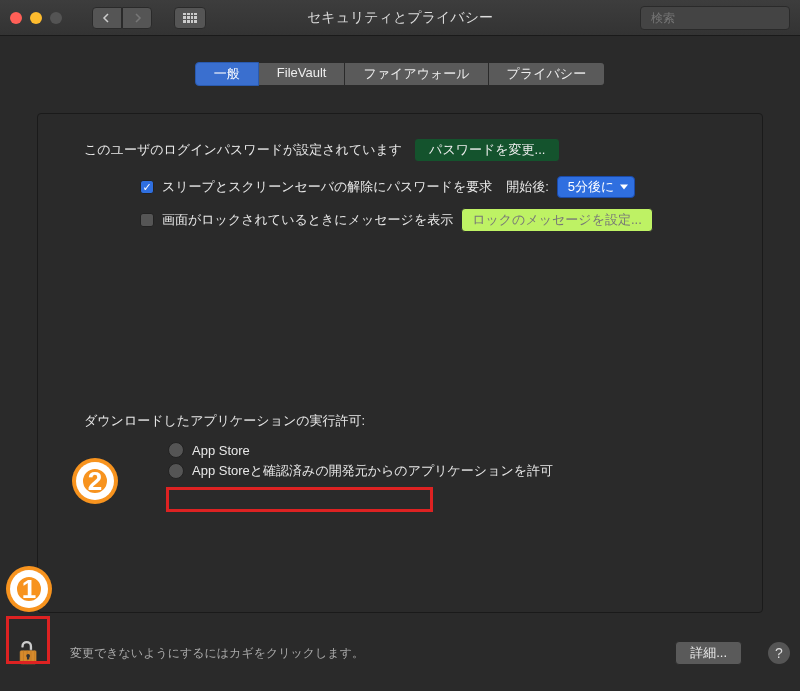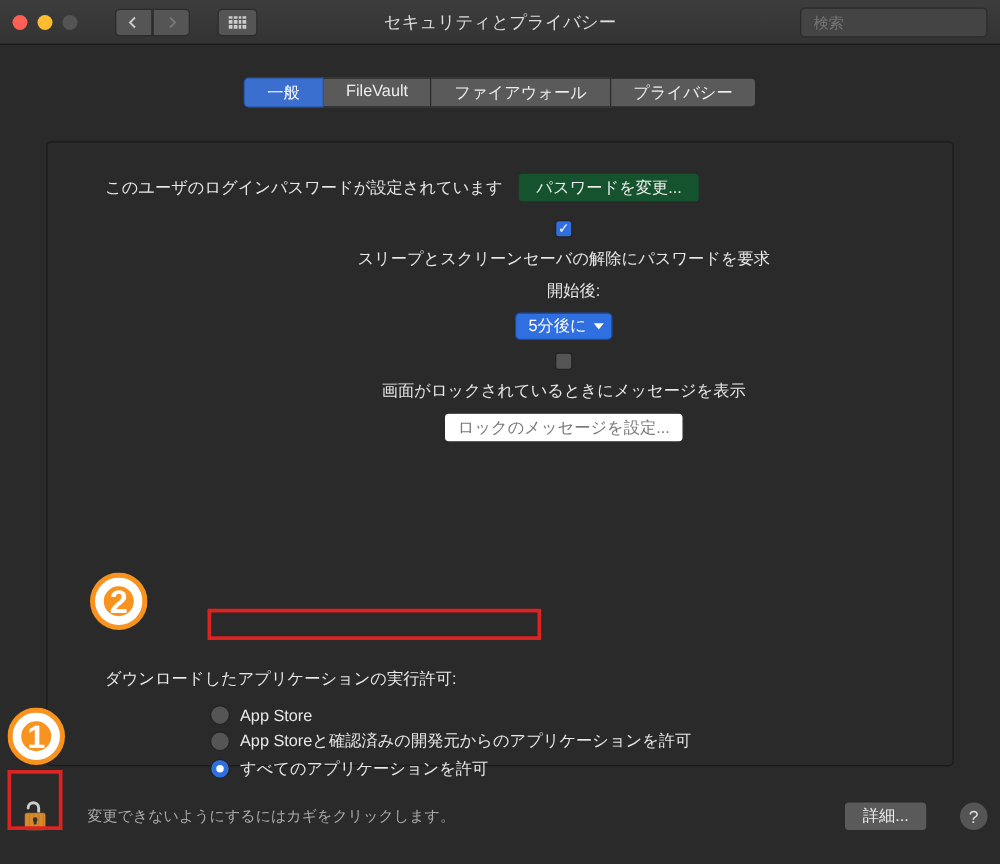--- a/index.html
+++ b/index.html
@@ -81,41 +81,40 @@
       display: flex; align-items: center; gap: 12px;
       margin: 24px 0 0 46px;
     }
     .btn {
       background: #14532d; border: 1px solid #2a2a2a; border-radius: 4px;
       color: #eee; padding: 2px 14px; font-size: 13px;
     }
     .check-row {
       display: flex; align-items: center; gap: 8px;
       margin: 14px 0 0 102px;
-      flex-direction: column;
     }
     .chk {
       width: 14px; height: 14px; border-radius: 3px;
       border: 1px solid #222; background:#555;
       display:flex; align-items:center; justify-content:center;
       flex-shrink:0;
     }
     .chk.checked { background:#2f6fe0; }
     .chk.checked::after { content:"✓"; color:#fff; font-size:11px; line-height:1; }
     .select {
       background: #2f6fe0; border: 1px solid #1a4aa8; border-radius: 4px;
       color: #fff; padding: 1px 20px 1px 10px; font-size: 13px;
       position: relative;
     }
     .select::after {
       content:""; position:absolute; right:6px; top:50%; transform:translateY(-50%);
       width:0;height:0;border-left:4px solid transparent;border-right:4px solid transparent;border-top:5px solid #fff;
     }
     .msg-btn {
-      background: #ffffff; border: 1px solid #2a2a2a; border-radius: 4px;
+      background: #bef264; border: 1px solid #2a2a2a; border-radius: 4px;
       color: #777; padding: 2px 10px; font-size: 13px;
     }
     .section-label {
       margin: 180px 0 0 46px; font-size: 13px;
     }
     .radio-group { margin: 10px 0 0 128px; text-align: center; }
     .radio-row { display:flex; align-items:center; gap:8px; padding:2px 2px; }
     .radio {
       width:16px; height:16px; border-radius:50%;
       border:1px solid #222; background:#555; flex-shrink:0; position:relative;
@@ -212,21 +211,21 @@
 <div class="panel">
 
   <div class="pw-row">
     <span>このユーザのログインパスワードが設定されています</span>
     <button class="btn">パスワードを変更...</button>
   </div>
 
   <div class="check-row">
     <div class="chk checked"></div>
     <span>スリープとスクリーンセーバの解除にパスワードを要求</span>
-    <span style="margin-left:16px;">開始後:</span>
+    <span style="margin-left:6px;">開始後:</span>
     <div class="select">
       <span>5分後に</span>
     </div>
   </div>
 
   <div class="check-row" style="margin-top:10px;">
     <div class="chk"></div>
     <span>画面がロックされているときにメッセージを表示</span>
     <button class="msg-btn">ロックのメッセージを設定...</button>
   </div>
@@ -234,24 +233,20 @@
   <div class="section-label">ダウンロードしたアプリケーションの実行許可:</div>
 
   <div class="radio-group">
     <div class="radio-row">
       <div class="radio"></div>
       <span>App Store</span>
     </div>
     <div class="radio-row">
       <div class="radio"></div>
       <span>App Storeと確認済みの開発元からのアプリケーションを許可</span>
-    </div>
-    <div class="radio-row">
-      <div class="radio checked"></div>
-      <span>すべてのアプリケーションを許可</span>
     </div>
   </div>
 
 </div>
 
 <div class="footer">
   <div class="lock">
     <svg viewBox="0 0 28 32">
       <path d="M 6 10 C 6 4, 15 4, 15 10 L 15 14" stroke="#ccc" stroke-width="2.5" fill="none" stroke-linecap="round"></path>
       <rect x="3" y="14" width="18" height="15" rx="2" fill="#d68a2c" stroke="#333" stroke-width="0.5"></rect>

